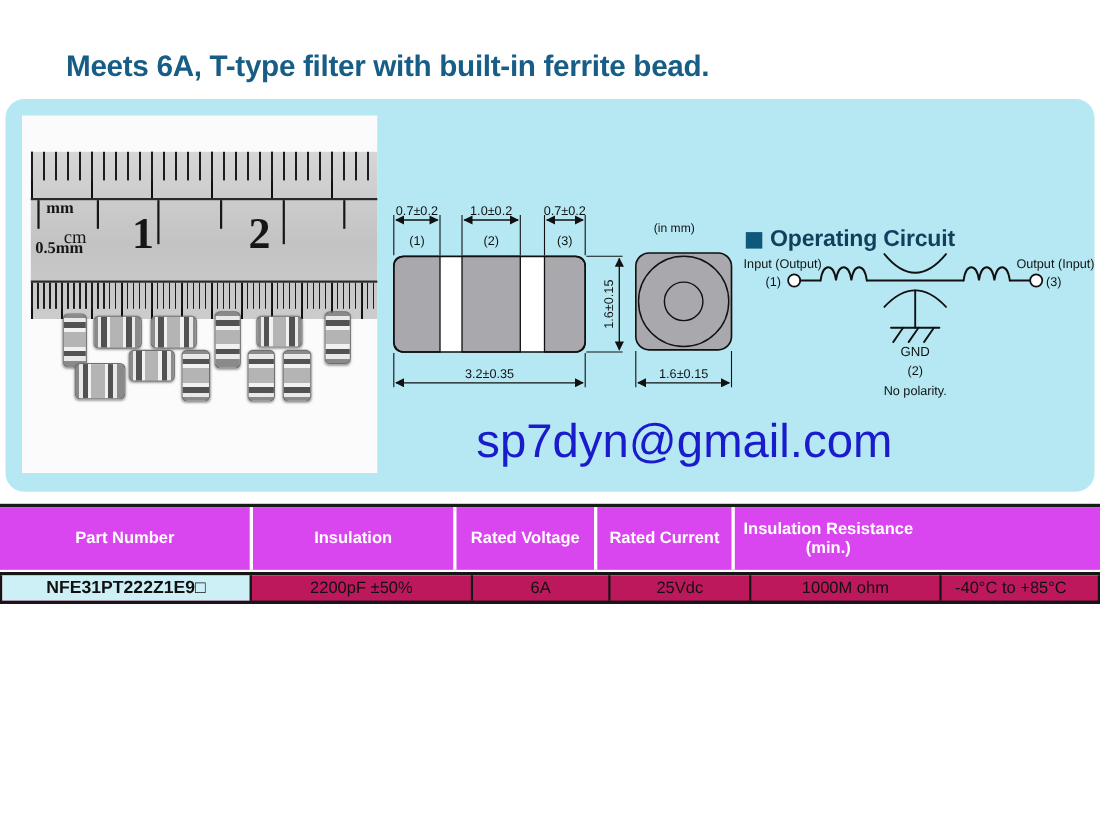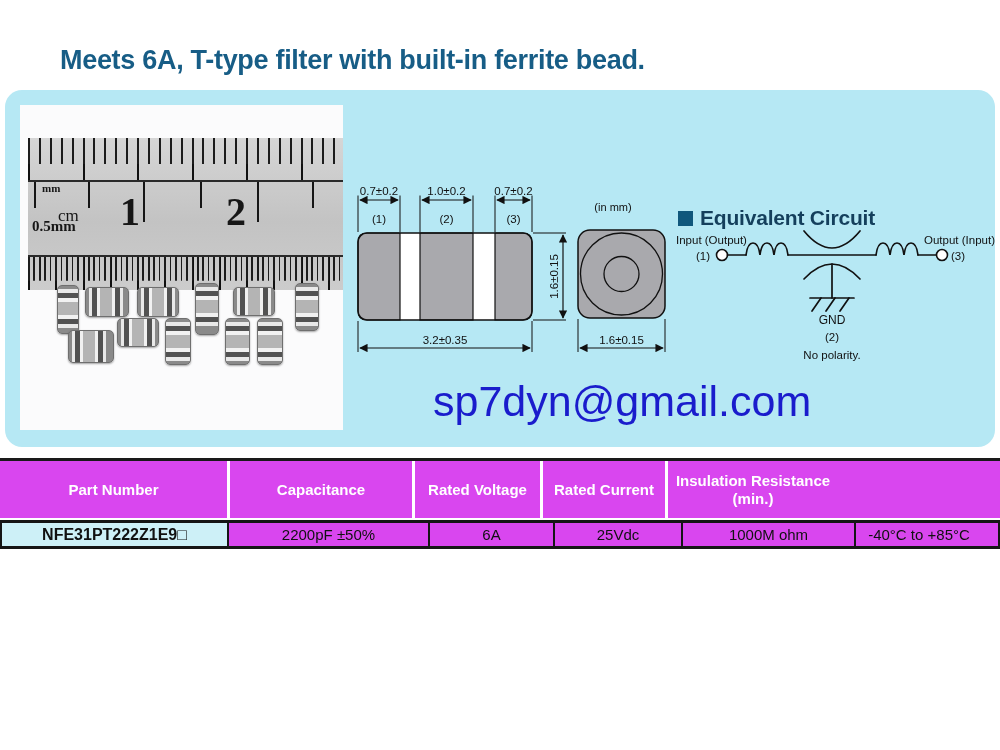--- a/index.html
+++ b/index.html
@@ -23,21 +23,21 @@
            repeating-linear-gradient(90deg,#1c1c1c 0 2px,transparent 2px 10.9px),
            repeating-linear-gradient(90deg,#101010 0 2.4px,transparent 2.4px 54.5px);
          background-size:100% 62%,100% 100%;background-repeat:repeat-x,repeat-x;}
   .ruler-bottom{position:absolute;left:0;bottom:0;width:100%;height:33px;border-top:2px solid #2a2a2a;
          background-image:
            repeating-linear-gradient(90deg,#1c1c1c 0 1.6px,transparent 1.6px 5.45px),
            repeating-linear-gradient(90deg,#101010 0 2.2px,transparent 2.2px 27.25px);
          background-size:100% 72%,100% 100%;background-repeat:repeat-x,repeat-x;}
   .tickline{position:absolute;width:2px;background:#161616;top:44px;}
   .r-mm{position:absolute;left:14px;top:44px;font-family:"Liberation Serif",serif;
-        font-weight:bold;font-size:11px;color:#161616;}
+        font-weight:bold;font-size:15px;color:#161616;}
   .r-cm{position:absolute;left:30px;top:68px;font-family:"Liberation Serif",serif;
         font-size:17px;color:#161616;}
   .r-num{position:absolute;top:54px;font-family:"Liberation Serif",serif;font-weight:bold;
         font-size:40px;line-height:1;color:#161616;}
   .r-half{position:absolute;left:4px;top:80px;font-family:"Liberation Serif",serif;
         font-weight:bold;font-size:15px;color:#161616;}
 
   
   .cmp{position:absolute;border:1px solid #6f6f6f;border-radius:5px;box-shadow:0 1px 2px rgba(0,0,0,.35);}
   .cmp.v{background:linear-gradient(180deg,#8a8a8a 0 3px,#e9e9e9 3px 7px,#525252 7px 12px,
@@ -60,21 +60,21 @@
 
   
   .tbl{position:absolute;left:0;top:458px;width:1000px;}
   .tbl-topline{height:3px;background:#1a1a1a;}
   .thead{display:flex;background:#d946ef;height:57px;}
   .th{display:flex;align-items:center;justify-content:center;text-align:center;
       color:#ffffff;font-weight:bold;font-size:15px;line-height:1.2;white-space:pre-line;
       box-sizing:border-box;}
   .th+.th{border-left:3px solid #ffffff;}
   .tsep{height:3px;background:#151515;border-top:2px solid #ffffff;}
-  .trow{display:flex;background:#d946ef;height:26px;border-bottom:3px solid #151515;
+  .trow{display:flex;background:#be185d;height:26px;border-bottom:3px solid #151515;
         border-left:2px solid #151515;border-right:2px solid #151515;box-sizing:border-box;width:1000px;}
   .td{display:flex;align-items:center;justify-content:center;font-size:15px;box-sizing:border-box;}
   .td+.td{border-left:2px solid #151515;}
   .td.hl{background:#cdf0f7;font-weight:bold;font-size:16px;}
   .w0{width:227px;}.w1{width:185px;}.w2{width:125px;}.w3{width:128px;}.w4{width:173px;}.w5{width:162px;}
   .d0{width:225px;}.d1{width:201px;}.d2{width:125px;}.d3{width:128px;}.d4{width:173px;}.d5{width:128px;}
 </style>
 </head>
 <body>
 
@@ -163,21 +163,21 @@
     <circle cx="269.5" cy="96" r="41" fill="none" stroke="#111" stroke-width="1.3"></circle>
     <circle cx="269.5" cy="96" r="17.5" fill="none" stroke="#111" stroke-width="1.3"></circle>
     <line x1="226" y1="141" x2="226" y2="174" stroke="#111" stroke-width="1"></line>
     <line x1="313" y1="141" x2="313" y2="174" stroke="#111" stroke-width="1"></line>
     <line x1="228" y1="170" x2="311" y2="170" stroke="#111" stroke-width="1.2" marker-start="url(#ar)" marker-end="url(#ar)"></line>
     <text x="269.5" y="166" font-size="11.5" text-anchor="middle">1.6±0.15</text>
   </svg>
 
   <div class="sec-heading" style="left:678px;top:206px;">
     <span class="bullet"></span>
-    <span class="txt">Equivalent Circuit</span>
+    <span class="txt">Operating Circuit</span>
   </div>
 
   <svg style="position:absolute;left:670px;top:228px;" width="330" height="136" viewBox="0 0 330 136">
     <text x="6" y="16" font-size="11.5">Input (Output)</text>
     <text x="26" y="32" font-size="11.5">(1)</text>
     <circle cx="52" cy="27" r="5.5" fill="#fff" stroke="#111" stroke-width="1.6"></circle>
     <g stroke="#111" stroke-width="1.7" fill="none" stroke-linecap="round">
       <line x1="57.5" y1="27" x2="76" y2="27"></line>
       <path d="M76,27 c2,-16 12,-16 14,0 c2,-16 12,-16 14,0 c2,-16 12,-16 14,0"></path>
       <line x1="118" y1="27" x2="206" y2="27"></line>
@@ -198,21 +198,21 @@
     <text x="162" y="113" font-size="11.5" text-anchor="middle">(2)</text>
     <text x="162" y="131" font-size="11.5" text-anchor="middle">No polarity.</text>
   </svg>
 
   <div class="email">sp7dyn@gmail.com</div>
 
   <div class="tbl">
     <div class="tbl-topline"></div>
     <div class="thead">
       <div class="th w0">Part Number</div>
-      <div class="th w1">Capacitance</div>
+      <div class="th w1">Insulation</div>
       <div class="th w3">Rated Voltage</div>
       <div class="th w2">Rated Current</div>
       <div class="th w4">Insulation Resistance
 (min.)</div>
     </div>
     <div class="tsep"></div>
     <div class="trow">
       <div class="td d0 hl">NFE31PT222Z1E9□</div>
       <div class="td d1">2200pF ±50%</div>
       <div class="td d2">6A</div>

